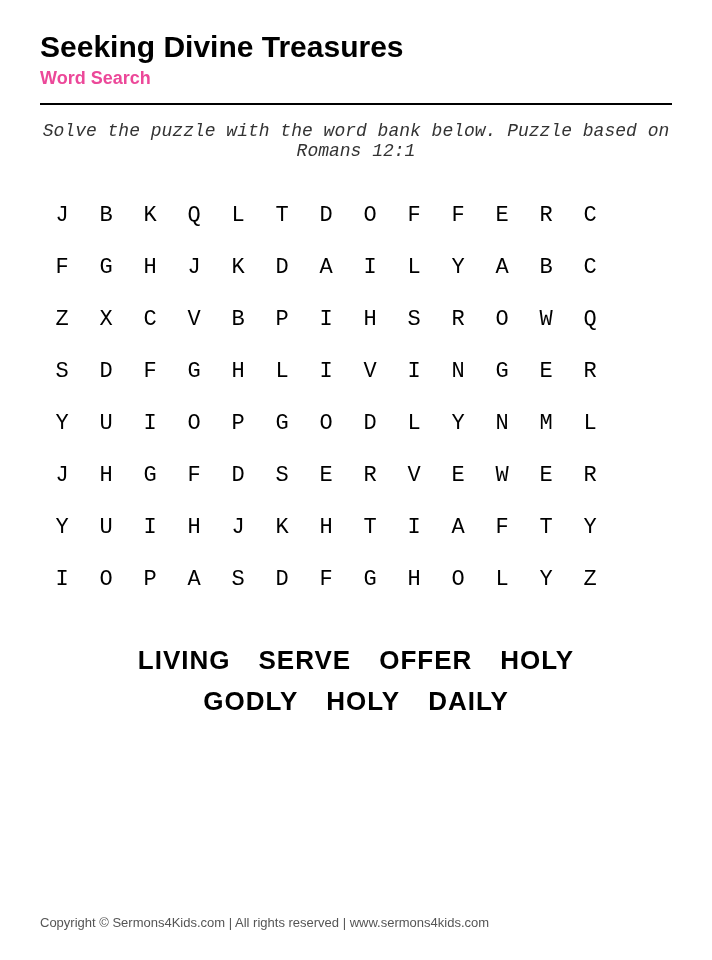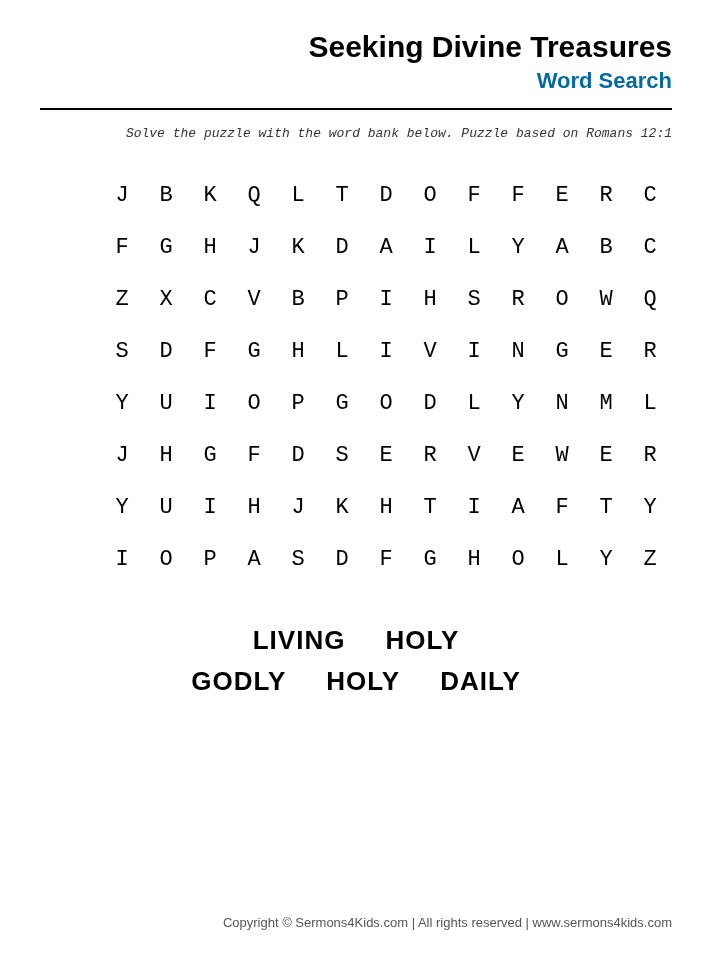--- a/index.html
+++ b/index.html
@@ -17,51 +17,51 @@
       flex-direction: column;
       align-items: center;
     }
 
     .page-container {
       width: 712px;
       min-height: 960px;
       background: #fff;
       display: flex;
       flex-direction: column;
-      align-items: flex-end;
+      align-items: flex-start;
       padding: 30px 40px 20px 40px;
     }
 
     .main-title {
       font-size: 30px;
       font-weight: 900;
       color: #000;
       text-align: center;
       font-family: Arial, sans-serif;
       margin-bottom: 4px;
     }
 
     .sub-title {
-      font-size: 22px;
+      font-size: 18px;
       font-weight: 700;
-      color: #0369a1;
+      color: #ec4899;
       text-align: center;
       font-family: Arial, sans-serif;
       margin-bottom: 14px;
     }
 
     .divider {
       width: 100%;
       border: none;
       border-top: 2px solid #000;
       margin-bottom: 16px;
     }
 
     .instruction {
-      font-size: 13px;
+      font-size: 18px;
       color: #333;
       text-align: center;
       font-family: 'Courier New', Courier, monospace;
       margin-bottom: 28px;
       font-style: italic;
     }
 
     .word-grid {
       display: grid;
       grid-template-columns: repeat(13, 44px);
@@ -87,21 +87,21 @@
       align-items: center;
       gap: 10px;
       margin-bottom: 40px;
       width: 100%;
     }
 
     .word-bank-row {
       display: flex;
       flex-direction: row;
       justify-content: center;
-      gap: 40px;
+      gap: 28px;
     }
 
     .word-bank-item {
       font-size: 26px;
       font-weight: 900;
       color: #000;
       font-family: Arial, sans-serif;
       letter-spacing: 1px;
     }
 
@@ -230,20 +230,22 @@
       <div class="grid-cell">H</div>
       <div class="grid-cell">O</div>
       <div class="grid-cell">L</div>
       <div class="grid-cell">Y</div>
       <div class="grid-cell">Z</div>
     </div>
 
   <div class="word-bank">
     <div class="word-bank-row" id="word-bank-row-1">
         <span class="word-bank-item">LIVING</span>
+        <span class="word-bank-item">SERVE</span>
+        <span class="word-bank-item">OFFER</span>
         <span class="word-bank-item">HOLY</span>
       </div>
     <div class="word-bank-row" id="word-bank-row-2">
         <span class="word-bank-item">GODLY</span>
         <span class="word-bank-item">HOLY</span>
         <span class="word-bank-item">DAILY</span>
       </div>
   </div>
 
   <div class="footer">Copyright © Sermons4Kids.com | All rights reserved | www.sermons4kids.com</div>

